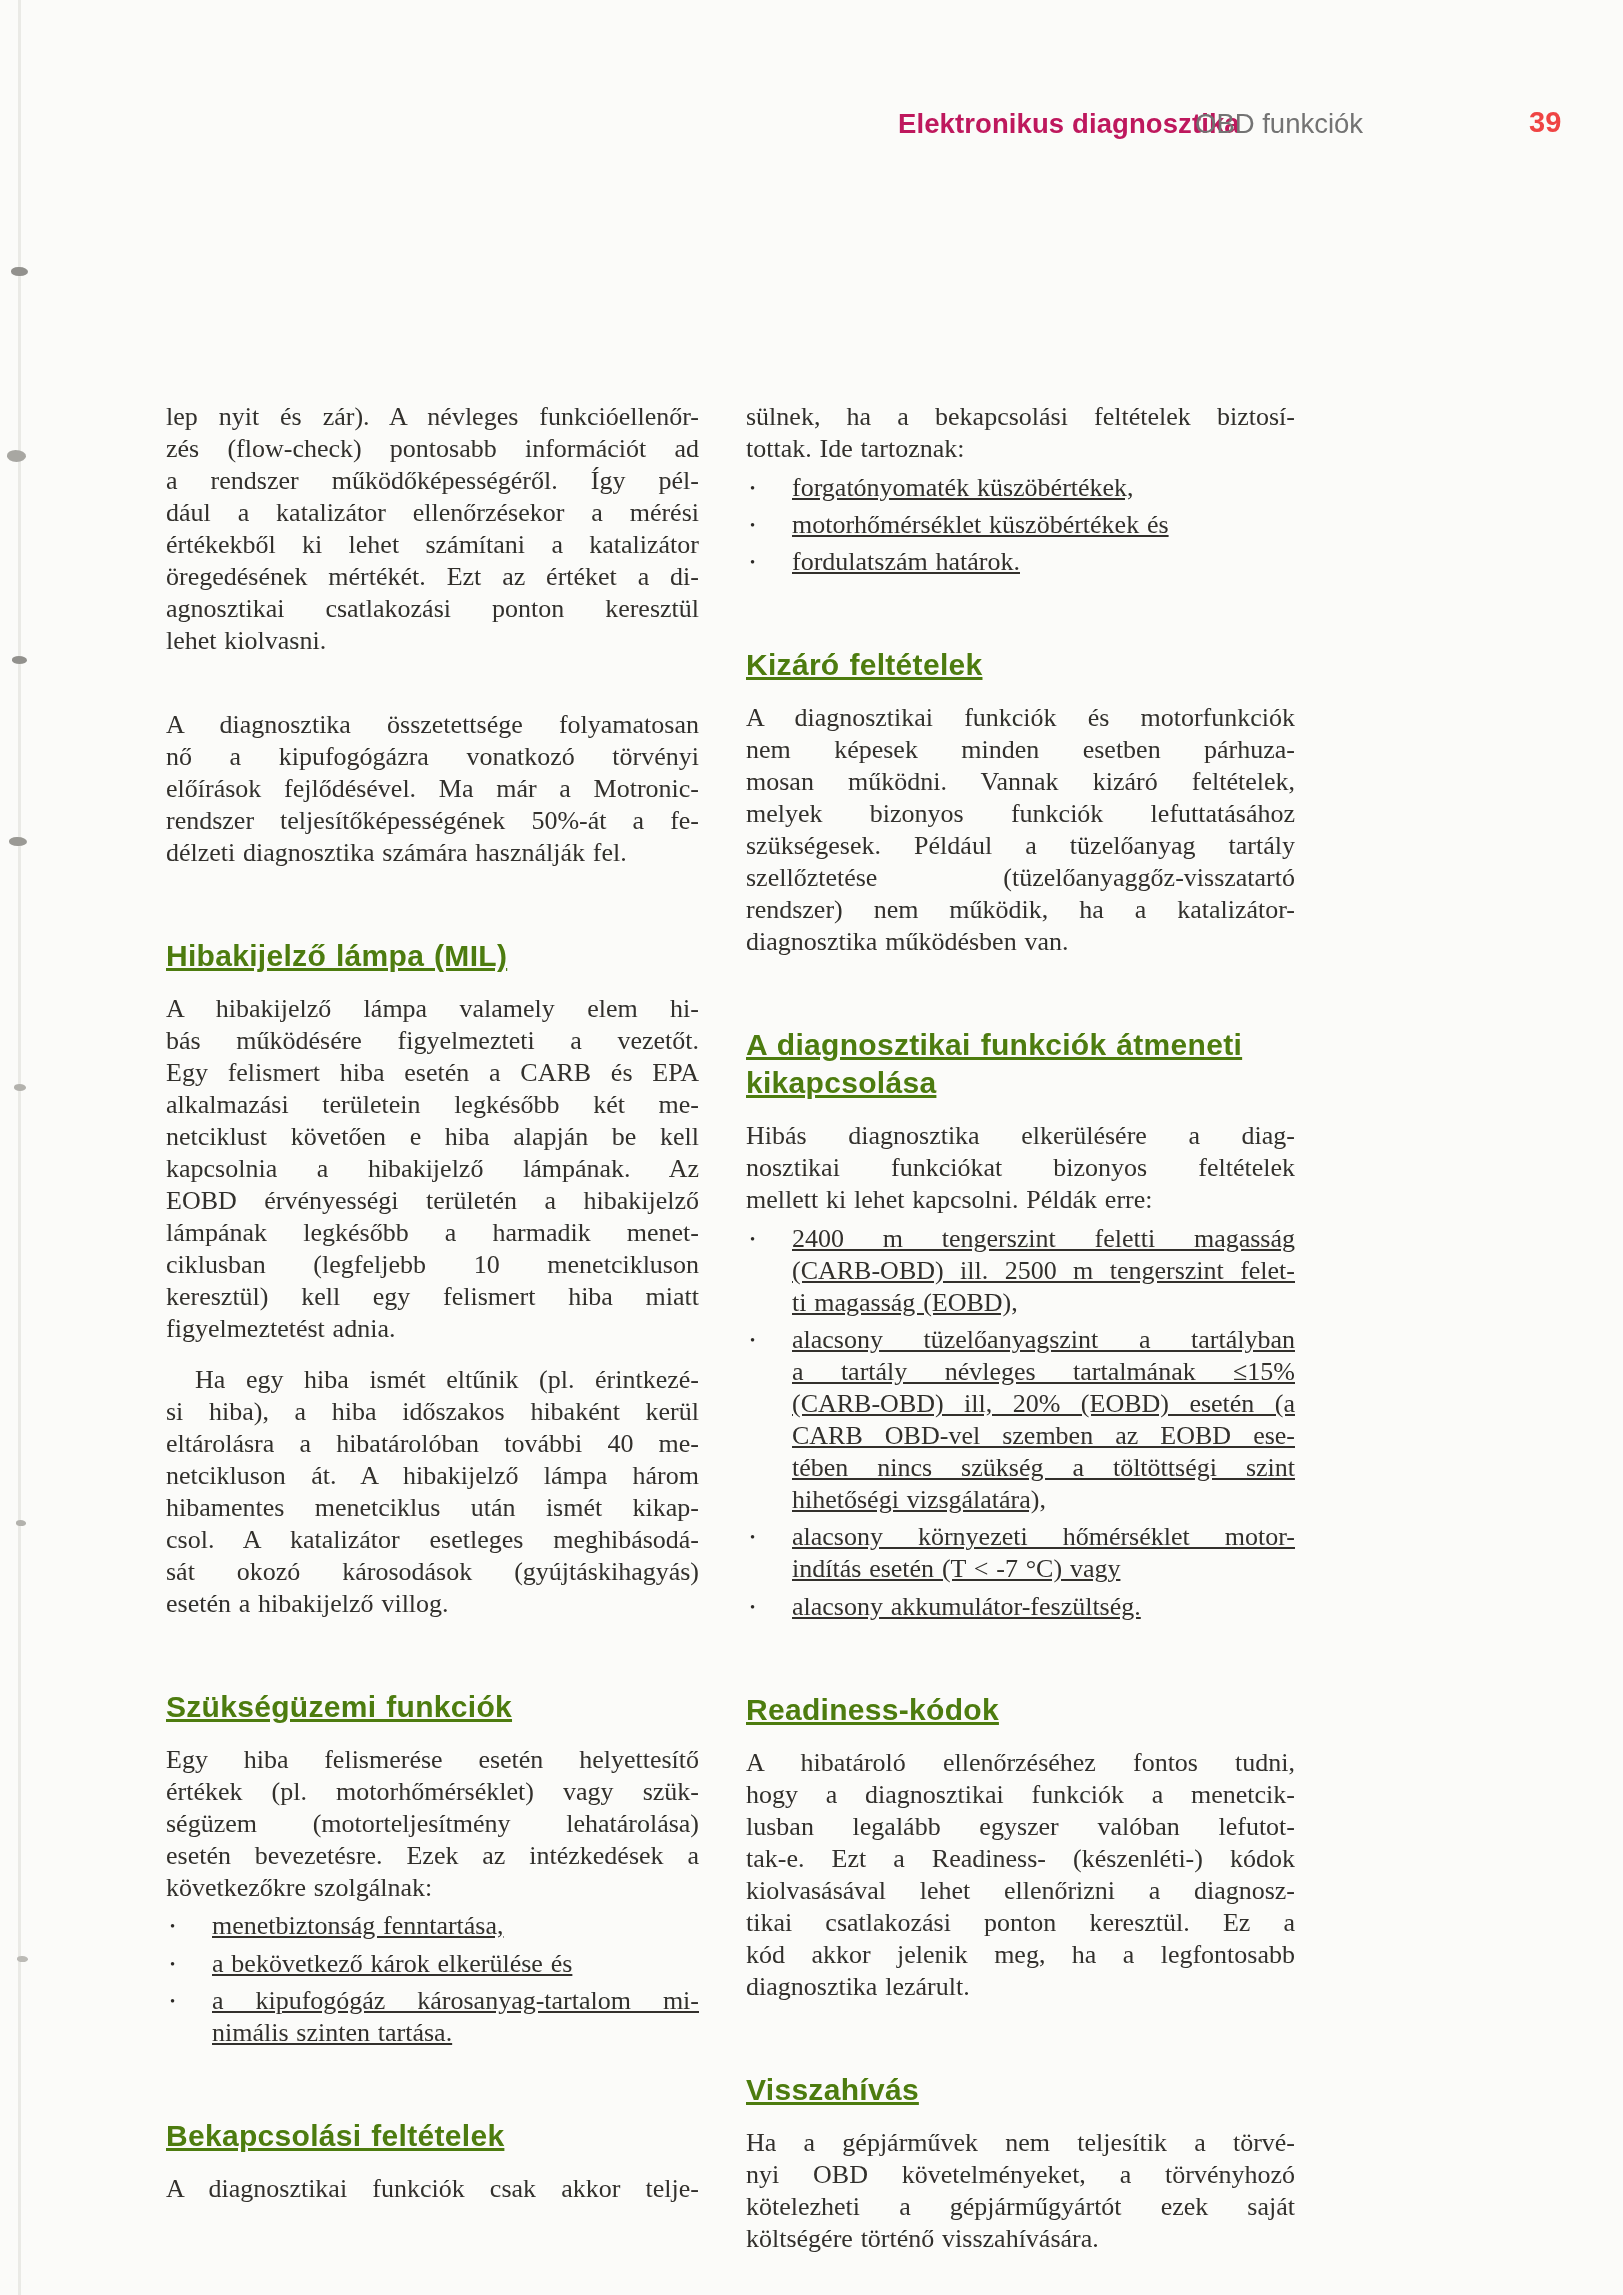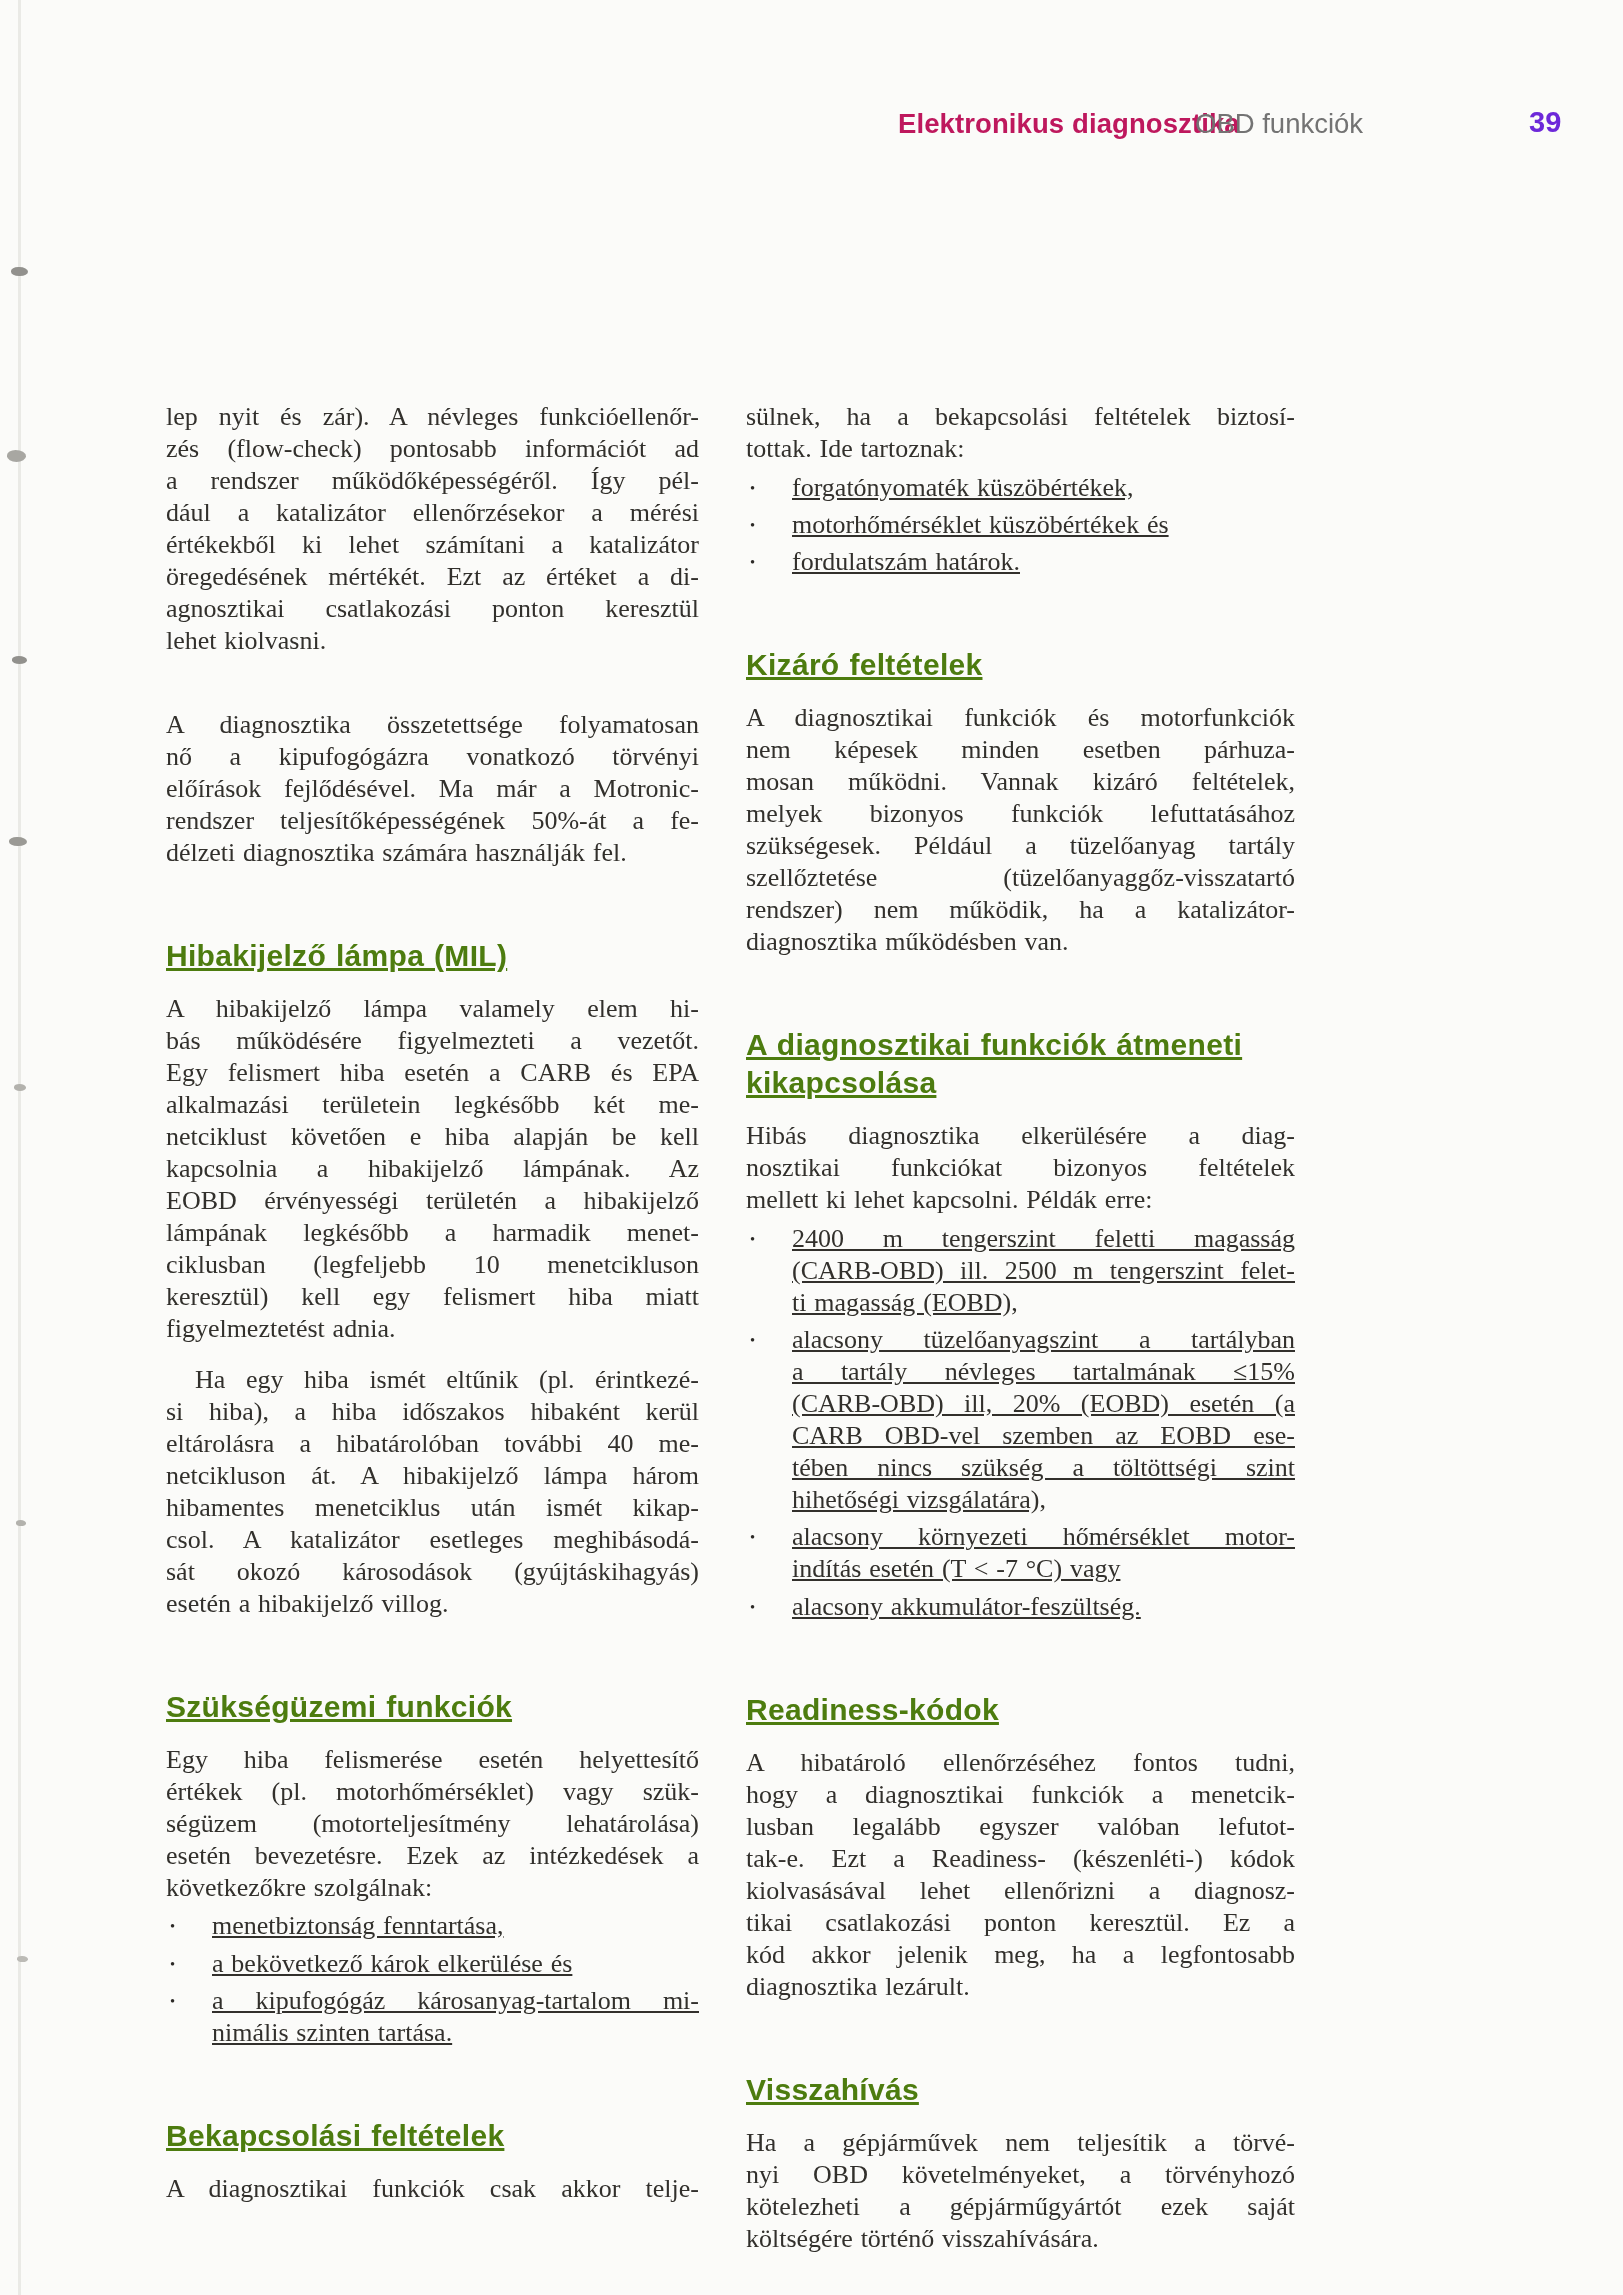--- a/index.html
+++ b/index.html
@@ -22,21 +22,21 @@
     color: #be185d; letter-spacing: 0.1px;
   }
   .hdr-sub {
     position: absolute; left: 1195px; top: 107px;
     font: 400 27.5px/33px "Liberation Sans", sans-serif;
     color: #737373;
   }
   .hdr-page {
     position: absolute; left: 1529px; top: 105px;
     font: 700 29px/34px "Liberation Sans", sans-serif;
-    color: #6d28d9;
+    color: #ef4444;
   }
 
   
   .col {
     position: absolute; top: 401px;
     font-family: "Liberation Serif", serif;
     font-size: 26px; line-height: 32px;
     color: #32302c; word-spacing: 1.3px;
   }
   .col.left  { left: 166px;  width: 533px; }

